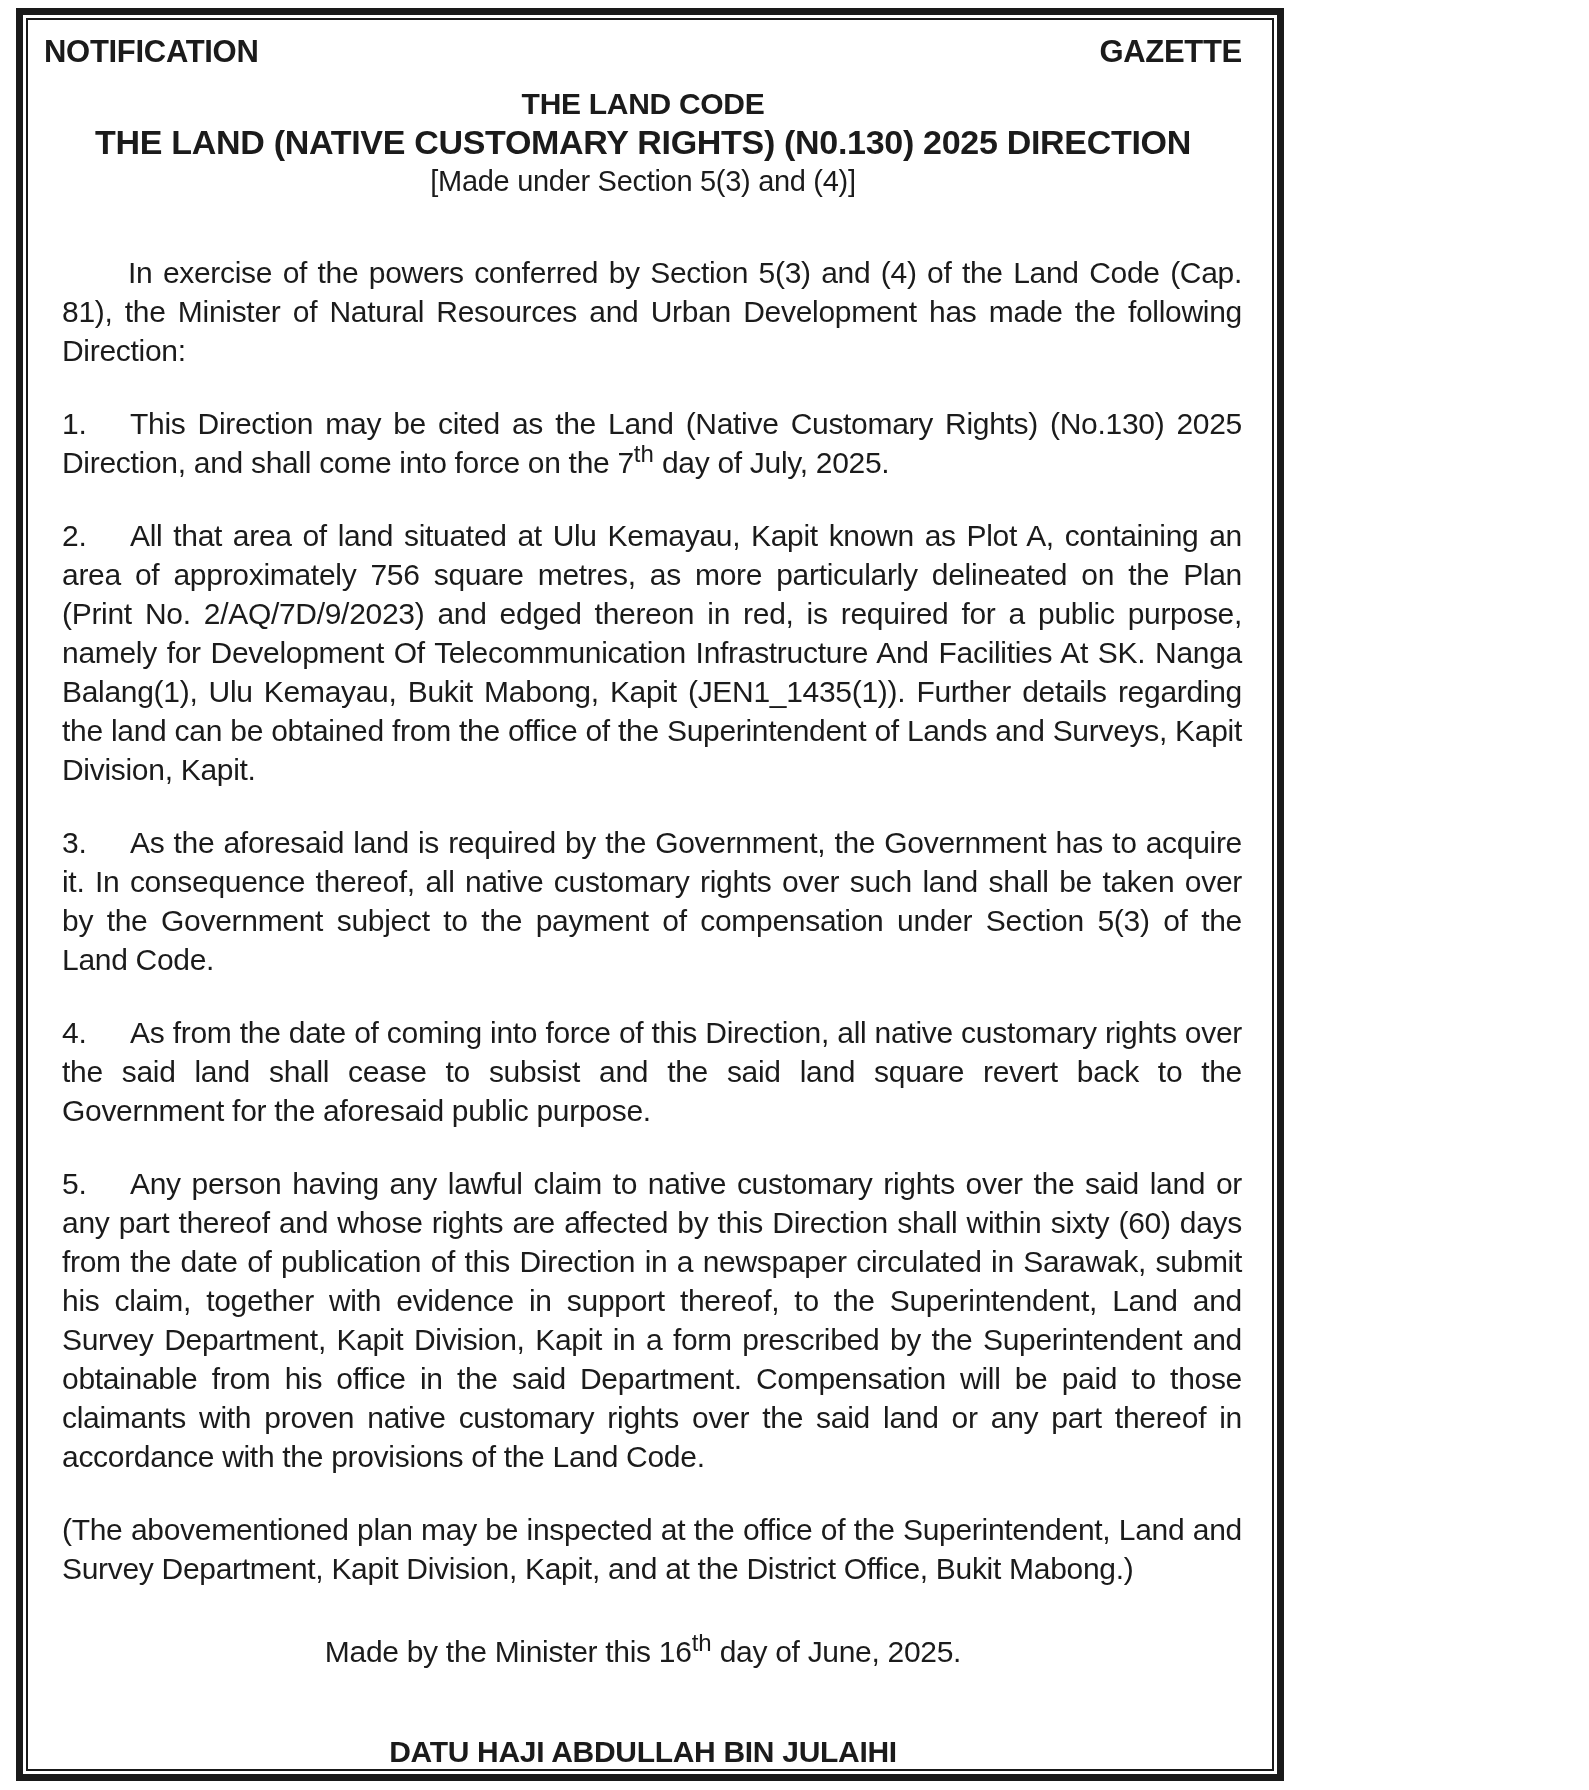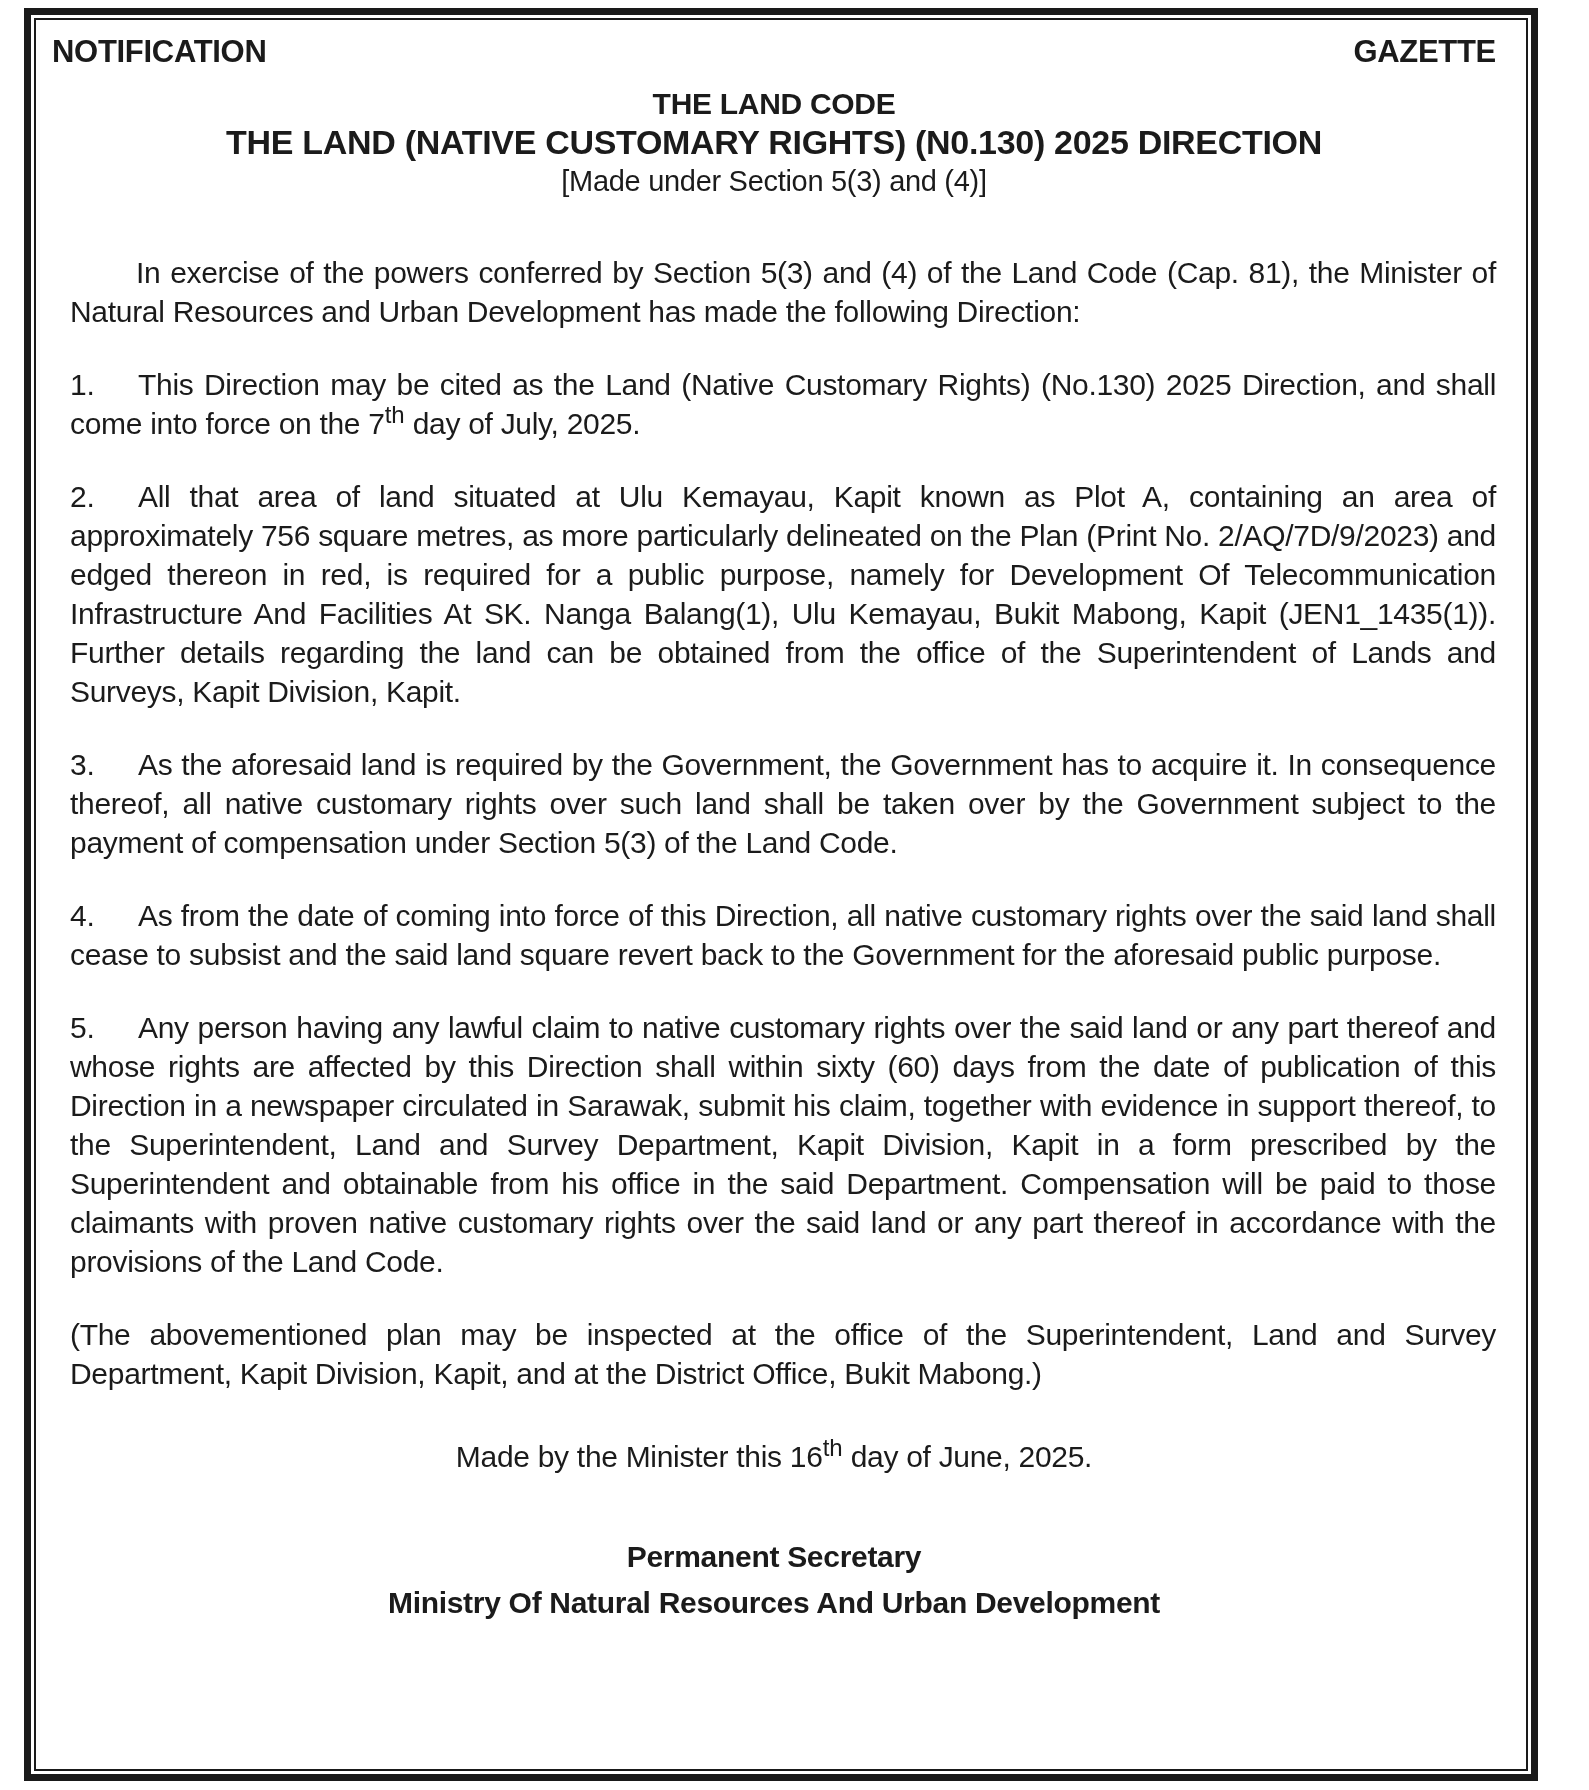--- a/index.html
+++ b/index.html
@@ -11,23 +11,23 @@
     position: relative;
     width: 1589px;
     height: 1790px;
     background: #ffffff;
     font-family: "Liberation Sans", sans-serif;
     color: #1b1b1b;
     overflow: hidden;
   }
   .frame-outer {
     position: absolute;
-    left: 24px;
+    left: 16px;
     top: 8px;
-    width: 1514px;
+    width: 1268px;
     height: 1773px;
     border: 7px solid #1a1a1a;
     box-sizing: border-box;
   }
   .frame-inner {
     position: absolute;
     left: 3px;
     top: 3px;
     right: 3px;
     bottom: 3px;
@@ -131,20 +131,21 @@
 
         <p class="body-par"><span class="clause-num">4.</span><span>As from the date of coming into force of this Direction, all native customary rights over the said land shall cease to subsist and the said land square revert back to the Government for the aforesaid public purpose.</span></p>
 
         <p class="body-par"><span class="clause-num">5.</span><span>Any person having any lawful claim to native customary rights over the said land or any part thereof and whose rights are affected by this Direction shall within sixty (60) days from the date of publication of this Direction in a newspaper circulated in Sarawak, submit his claim, together with evidence in support thereof, to the Superintendent, Land and Survey Department, Kapit Division, Kapit in a form prescribed by the Superintendent and obtainable from his office in the said Department. Compensation will be paid to those claimants with proven native customary rights over the said land or any part thereof in accordance with the provisions of the Land Code.</span></p>
 
         <p class="body-par">(The abovementioned plan may be inspected at  the office of the Superintendent, Land and Survey Department, Kapit Division, Kapit, and at the District Office, Bukit Mabong.)</p>
 
         <p class="made-line"><span>Made by the Minister this 16</span><sup class="ord">th</sup><span> day of June, 2025.</span></p>
 
         <div class="signature-block">
+          <div>DATU HAJI ABDULLAH BIN JULAIHI</div>
           <div>Permanent Secretary</div>
           <div>Ministry Of Natural Resources And Urban Development</div>
         </div>
 
       </div>
     </div>
   </div>
 </div>
 
 </body></html>

